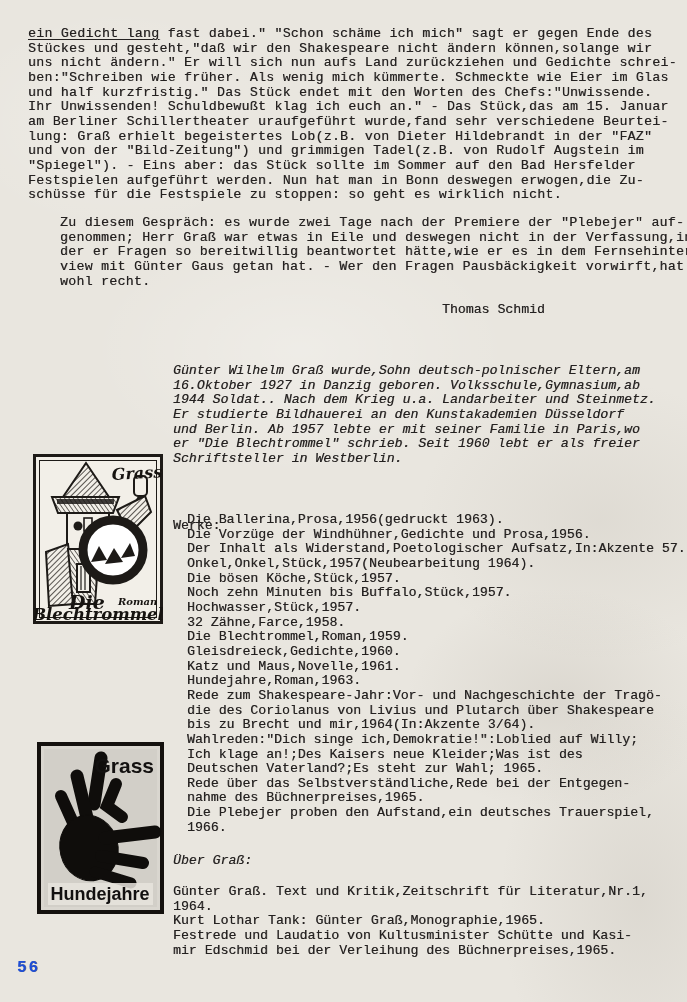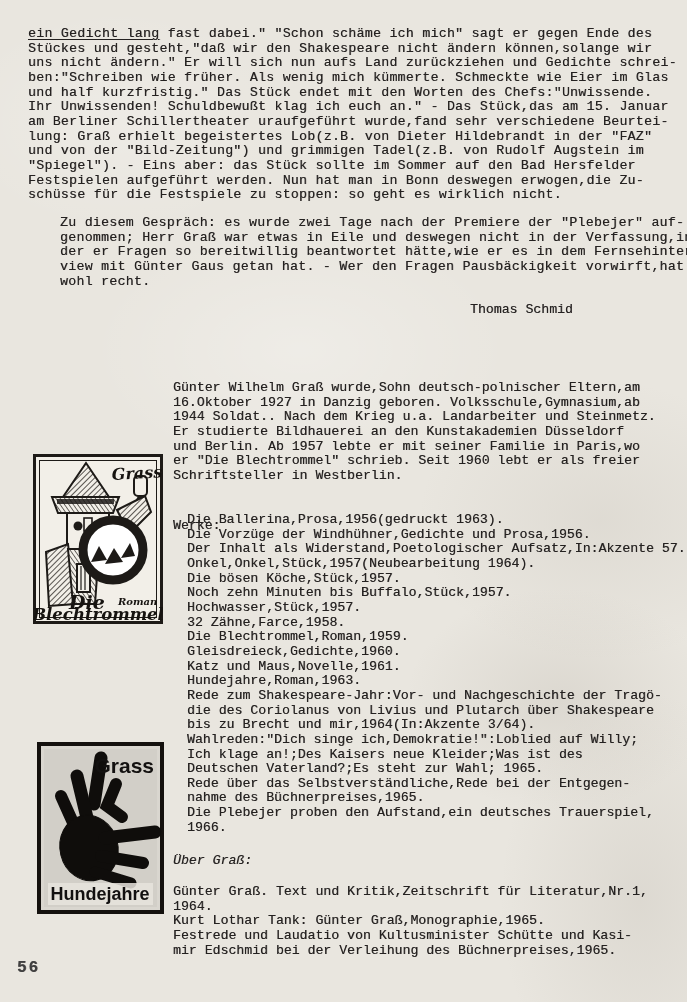--- a/index.html
+++ b/index.html
@@ -23,30 +23,30 @@
     position:absolute;
     font-size:13.2px;line-height:14.65px;
     white-space:pre;
     text-shadow:0.4px 0 0 rgba(36,33,32,.55);
   }
   .wide{letter-spacing:0.3px;}
   .u{text-decoration:underline;text-underline-offset:2px;text-align:center;}
   #para1-line1{left:28px;top:27px;}
   #para1-rest{left:28px;top:41.65px;}
   #para2{left:28px;top:216px;margin-left:32px;}
-  #signature{left:470px;top:303px;}
-  #bio{left:173px;top:381px;}
+  #signature{left:442px;top:303px;}
+  #bio{left:173px;top:364px;font-style:italic;}
   #werke-heading{left:173px;top:519px;}
   #works-list{left:187px;top:513px;}
   #ueber-heading{left:173px;top:854px;font-style:italic;}
   #about-list{left:173px;top:885px;}
   #page-number{
     left:17px;top:959px;position:absolute;
     font-size:16px;font-weight:bold;letter-spacing:2px;
-    color:#404040;text-shadow:0.5px 0 0 rgba(49,41,42,.6);
+    color:#1d4ed8;text-shadow:0.5px 0 0 rgba(49,41,42,.6);
   }
   .cover{position:absolute;}
   #cover-blechtrommel{left:33px;top:454px;width:130px;height:170px;}
   #cover-hundejahre{left:37px;top:742px;width:127px;height:172px;}
   .cover svg{display:block;width:100%;height:100%;}
 </style>
 </head>
 <body>
 
 <div class="tw wide" id="para1-line1"><span class="u">ein Gedicht lang</span><span> fast dabei." "Schon schäme ich mich" sagt er gegen Ende des</span></div>

